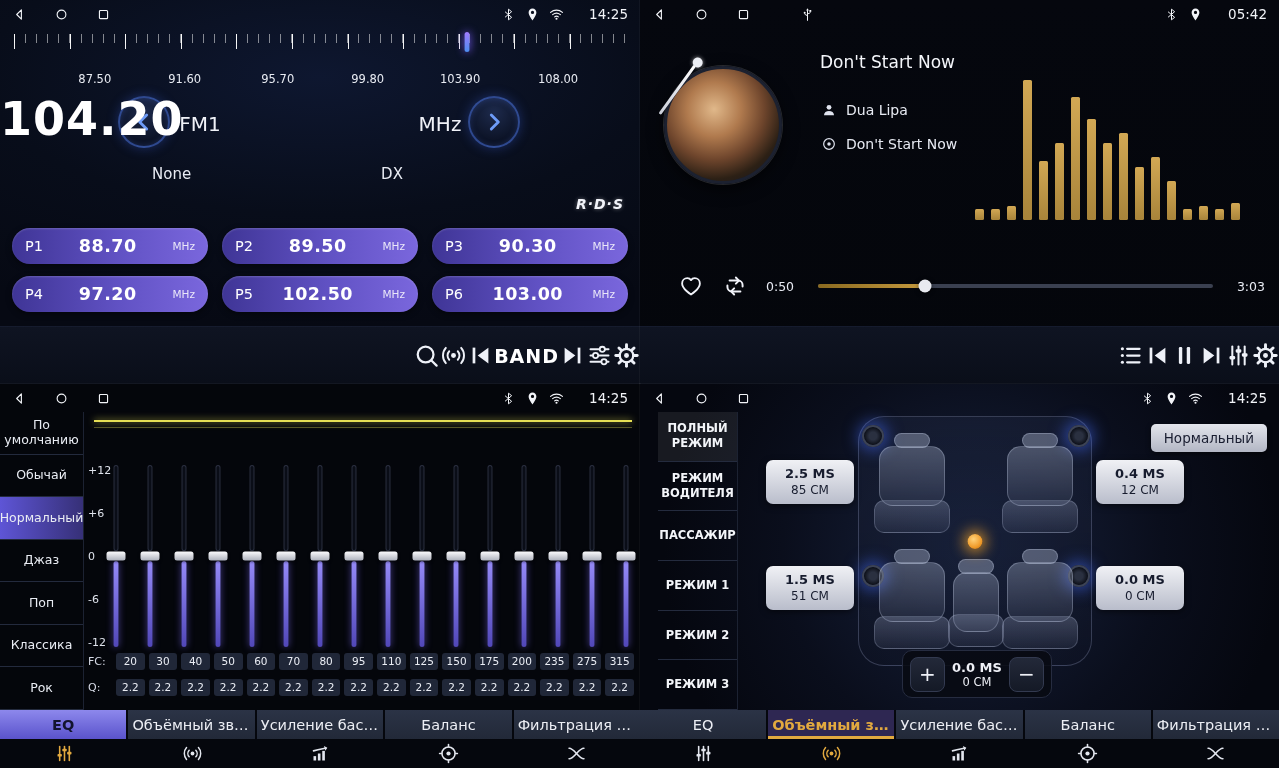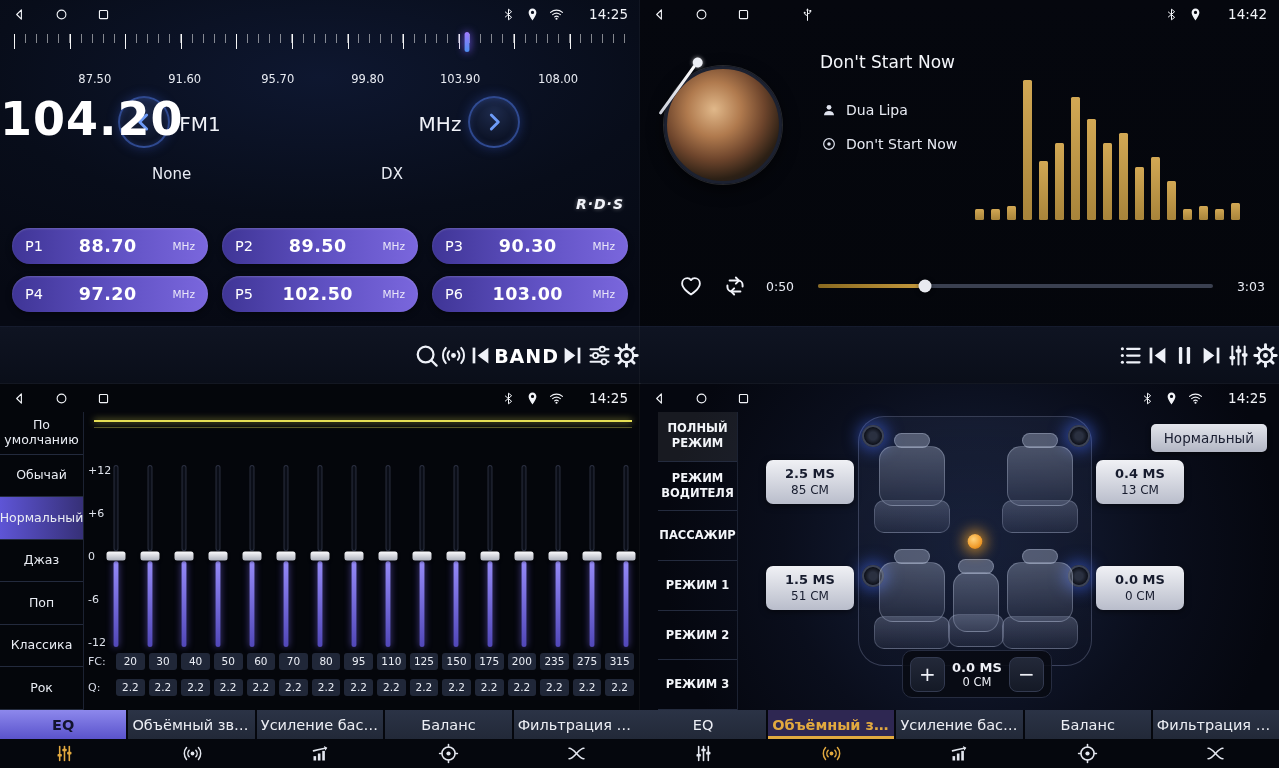--- a/index.html
+++ b/index.html
@@ -428,21 +428,21 @@
             <use href="#i-usb"></use>
           </svg>
       </div>
       <div class="right">
         <svg>
             <use href="#i-bt"></use>
           </svg>
         <svg>
             <use href="#i-loc"></use>
           </svg>
-        <span class="time">14:42</span>
+        <span class="time">05:42</span>
       </div>
     </div>
 
     <div class="album">
       <div class="tonearm"></div>
     </div>
     <div class="song-title">Don't Start Now</div>
     <div class="meta-row row-artist">
       <svg>
           <use href="#i-person"></use>
@@ -761,21 +761,21 @@
         </div>
       <div class="cdot"></div>
     </div>
 
     <div class="dbox dbox-fl">
       <span class="ms">2.5 MS</span>
       <span class="cm">85 CM</span>
     </div>
     <div class="dbox dbox-fr">
       <span class="ms">0.4 MS</span>
-      <span class="cm">13 CM</span>
+      <span class="cm">12 CM</span>
     </div>
     <div class="dbox dbox-rl">
       <span class="ms">1.5 MS</span>
       <span class="cm">51 CM</span>
     </div>
     <div class="dbox dbox-rr">
       <span class="ms">0.0 MS</span>
       <span class="cm">0 CM</span>
     </div>
 

